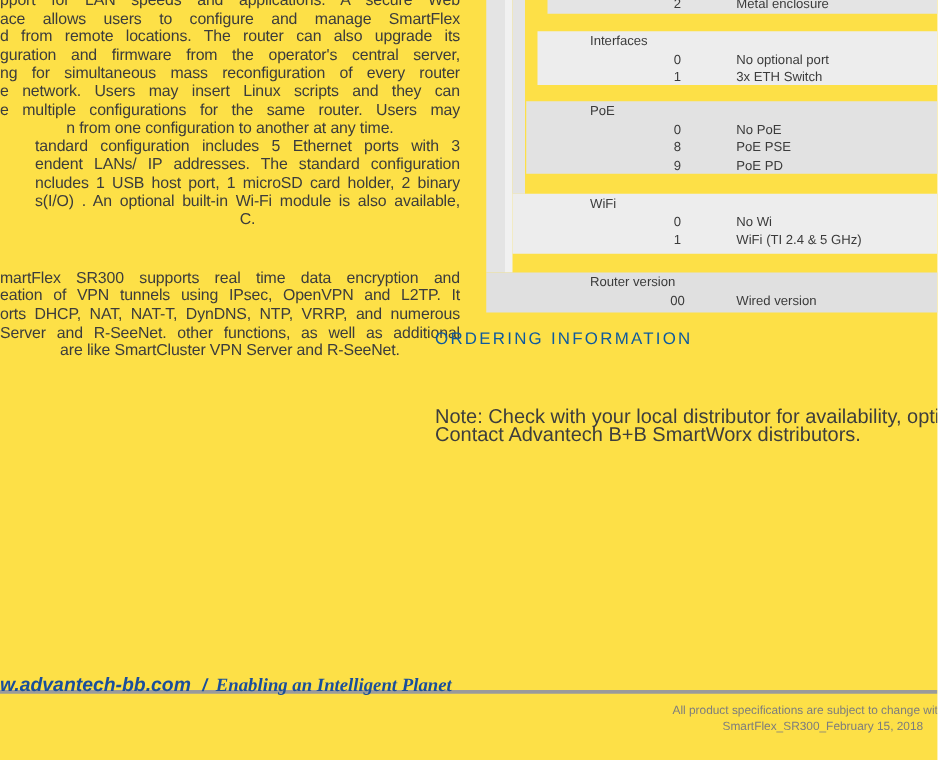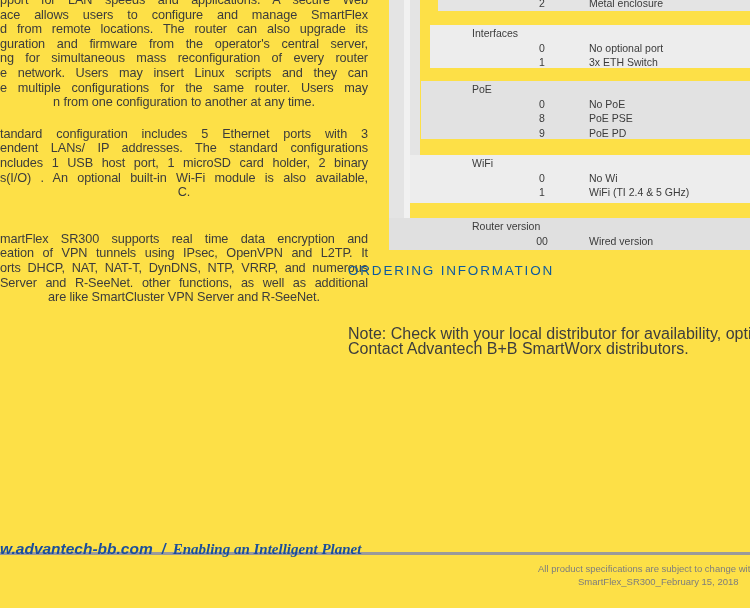--- a/index.html
+++ b/index.html
@@ -3,21 +3,21 @@
 <meta charset="utf-8">
 <style>
   html,body{margin:0;padding:0;background:#fff;}
   .page{position:relative;width:750px;height:608px;overflow:hidden;background:#fde047;
         font-family:"Liberation Sans",sans-serif;color:#3d3d3d;}
 
   
   .left-col{position:absolute;left:0;top:-7px;width:368px;font-size:12.7px;
             line-height:14.6px;color:#3c3c3c;letter-spacing:-0.1px;}
   .para{margin:0;}
-  .para.p2{margin-top:17px;}
+  .para.p2{padding-left:28px;}
   .para.p3{margin-top:32px;}
   .tline{height:14.6px;overflow:visible;white-space:normal;}
   .jl{text-align:justify;text-align-last:justify;}
   .ll{text-align:center;}
 
   
   .strip{position:absolute;}
   .strip-a{left:389px;top:0;width:15px;height:218px;background:#e4e4e4;}
   .strip-gap{left:404px;top:0;width:6px;height:218px;background:#f1f1f1;}
   .strip-b{left:410px;top:0;width:10px;height:155px;background:#e4e4e4;}
@@ -65,21 +65,21 @@
       <div class="tline jl">ace allows users to configure and manage SmartFlex</div>
       <div class="tline jl">d from remote locations. The router can also upgrade its</div>
       <div class="tline jl">guration and firmware from the operator's central server,</div>
       <div class="tline jl">ng for simultaneous mass reconfiguration of every router</div>
       <div class="tline jl">e network. Users may insert Linux scripts and they can</div>
       <div class="tline jl">e multiple configurations for the same router. Users may</div>
       <div class="tline ll">n from one configuration to another at any time.</div>
     </div>
     <div class="para p2">
       <div class="tline jl">tandard configuration includes 5 Ethernet ports with 3</div>
-      <div class="tline jl">endent LANs/ IP addresses. The standard configurations</div>
+      <div class="tline jl">endent LANs/ IP addresses. The standard configuration</div>
       <div class="tline jl">ncludes 1 USB host port, 1 microSD card holder, 2 binary</div>
       <div class="tline jl">s(I/O) . An optional built-in Wi-Fi module is also available,</div>
       <div class="tline ll">C.</div>
     </div>
     <div class="para p3">
       <div class="tline jl">martFlex SR300 supports real time data encryption and</div>
       <div class="tline jl">eation of VPN tunnels using IPsec, OpenVPN and L2TP. It</div>
       <div class="tline jl">orts DHCP, NAT, NAT-T, DynDNS, NTP, VRRP, and numerous</div>
       <div class="tline jl">Server and R-SeeNet. other functions, as well as additional</div>
       <div class="tline ll">are like SmartCluster VPN Server and R-SeeNet.</div>

